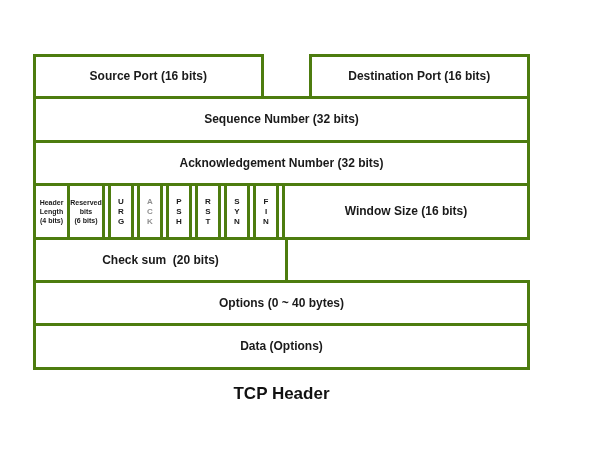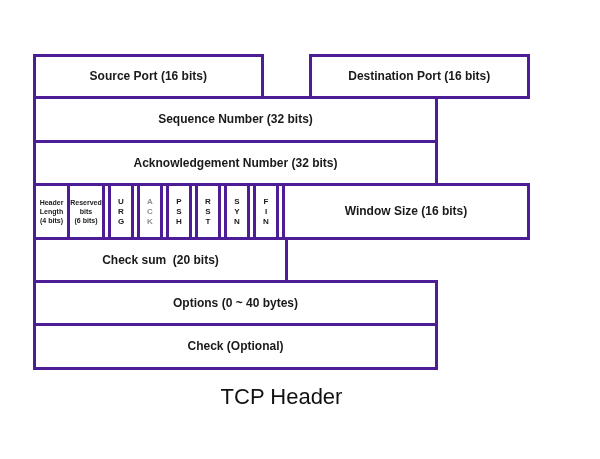--- a/index.html
+++ b/index.html
@@ -13,21 +13,21 @@
   .diagram {
     position: absolute;
     left: 33px; top: 54px;
     width: 497px;
   }
   .row { display: flex; }
   .row + .row { margin-top: -3px; }
 
   .cell {
     background: #ffffff;
-    border: 3px solid #4c1d95;
+    border: 3px solid #4d7c0f;
     display: flex;
     align-items: center;
     justify-content: center;
     text-align: center;
     color: #1a1a1a;
     font-weight: bold;
     font-size: 12px;
     white-space: pre-wrap;
     line-height: 1.25;
   }
@@ -39,37 +39,37 @@
   .r2 .cell { height: 47px; }
   .r3 .cell { height: 46px; }
   .r4 .cell { height: 57px; }
   .r5 .cell { height: 46px; }
   .r6 .cell { height: 46px; }
   .r7 .cell { height: 47px; }
 
   
   .w-half-l { width: 255px; }
   .w-half-r { width: 245px; margin-left: 45px; }
-  .w-full   { width: 405px; }
+  .w-full   { width: 497px; }
   .w-hdrlen { width: 37px; }
   .w-resv   { width: 38px; }
   .w-flag   { width: 26px; }
   .w-window { width: 248px; }
 
   .cell-small { font-size: 7px; line-height: 9px; padding: 1px; }
   .cell-flag  { font-size: 8px; line-height: 10px; }
   .flag-ack   { color: #8f8f8f; }
 
   .caption {
     position: absolute;
     left: 33px; top: 384px;
     width: 497px;
     text-align: center;
-    font-weight: normal;
-    font-size: 22px;
+    font-weight: bold;
+    font-size: 17px;
     color: #111111;
   }
 </style>
 </head>
 <body>
 
 <div class="diagram">
 
   <div class="row r1">
     <div class="cell w-half-l">Source Port (16 bits)</div>
@@ -114,18 +114,18 @@
 
   <div class="row r5">
     <div class="cell w-half-l">Check sum  (20 bits)</div>
   </div>
 
   <div class="row r6">
     <div class="cell w-full">Options (0 ~ 40 bytes)</div>
   </div>
 
   <div class="row r7">
-    <div class="cell w-full">Check (Optional)</div>
+    <div class="cell w-full">Data (Options)</div>
   </div>
 
 </div>
 
 <div class="caption">TCP Header</div>
 
 </body></html>

